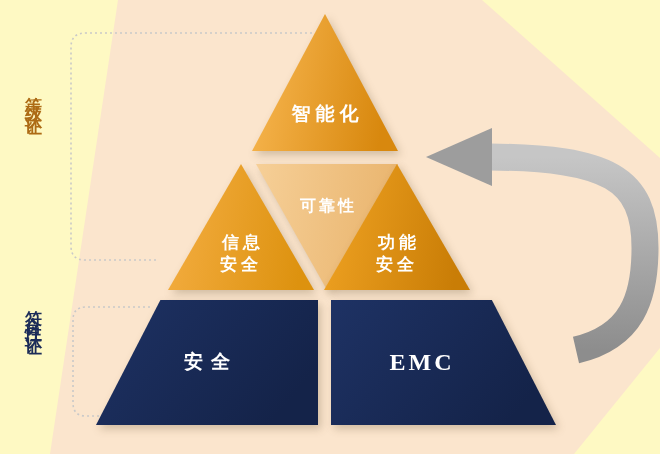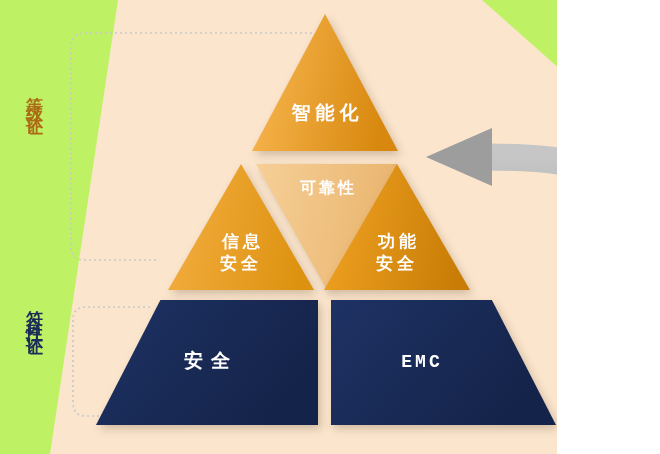--- a/index.html
+++ b/index.html
@@ -1,21 +1,21 @@
 <!DOCTYPE html>
 <html><head>
 <meta charset="utf-8">
 <style>
   html,body{margin:0;padding:0;background:#ffffff;}
   .stage{
     position:relative;
-    width:557px;height:454px;
+    width:660px;height:454px;
     overflow:hidden;
-    background:#bef264;
-    font-family:Liberation Mono, monospace;
+    background:#fef9c3;
+    font-family:Liberation Serif, serif;
   }
   
   .band{
     position:absolute;left:0;top:0;width:660px;height:454px;
     background:#fbe5cd;
     clip-path:polygon(118px 0px,482px 0px,660px 158px,660px 348px,574px 454px,50px 454px);
     z-index:0;
   }
   svg.overlay{position:absolute;left:0;top:0;z-index:1;}
   
@@ -38,23 +38,23 @@
   .g-mid-right{background:linear-gradient(100deg,#ec9f20 10%,#c97d06 90%);}
   .g-navy-l{background:linear-gradient(130deg,#1e3264 0%,#142349 85%);}
   .g-navy-r{background:linear-gradient(130deg,#1e3264 0%,#142349 85%);}
 
   .shape-label{
     color:#ffffff;font-weight:bold;text-align:center;
     letter-spacing:5px;text-indent:5px;line-height:1.3;
   }
   .pos-top{position:absolute;bottom:24px;width:100%;font-size:19px;}
   .pos-mid-bottom{position:absolute;bottom:14px;width:100%;font-size:17px;letter-spacing:4px;text-indent:4px;}
-  .pos-mid-top{position:absolute;top:15px;width:100%;font-size:16px;letter-spacing:3px;text-indent:3px;}
+  .pos-mid-top{position:absolute;top:32px;width:100%;font-size:16px;letter-spacing:3px;text-indent:3px;}
   .pos-center{font-size:19px;letter-spacing:8px;text-indent:8px;}
-  .pos-emc{font-size:18px;letter-spacing:3px;text-indent:3px;padding-right:46px;}
+  .pos-emc{font-size:24px;letter-spacing:3px;text-indent:3px;padding-right:46px;}
 
   .v-label{
     position:absolute;z-index:2;
     writing-mode:vertical-rl;text-orientation:upright;
     font-size:17px;font-weight:600;letter-spacing:7px;
   }
   .v-upper{left:22px;top:83px;color:#ad6b15;}
   .v-lower{left:22px;top:296px;color:#1c2c58;}
 </style>
 </head>

